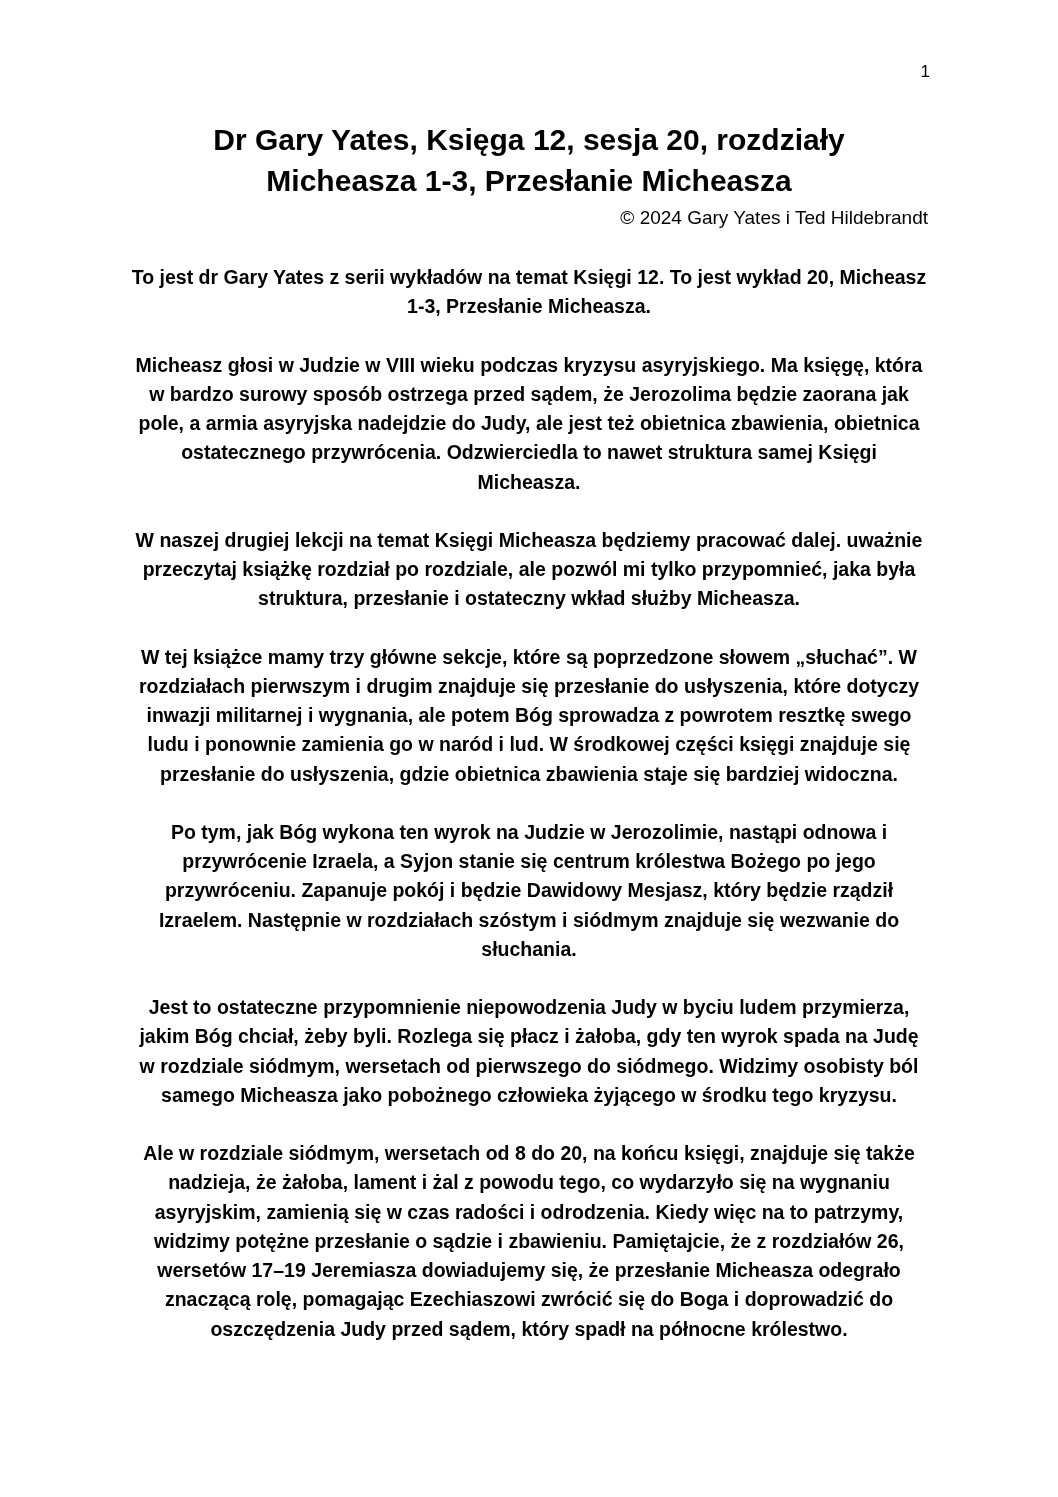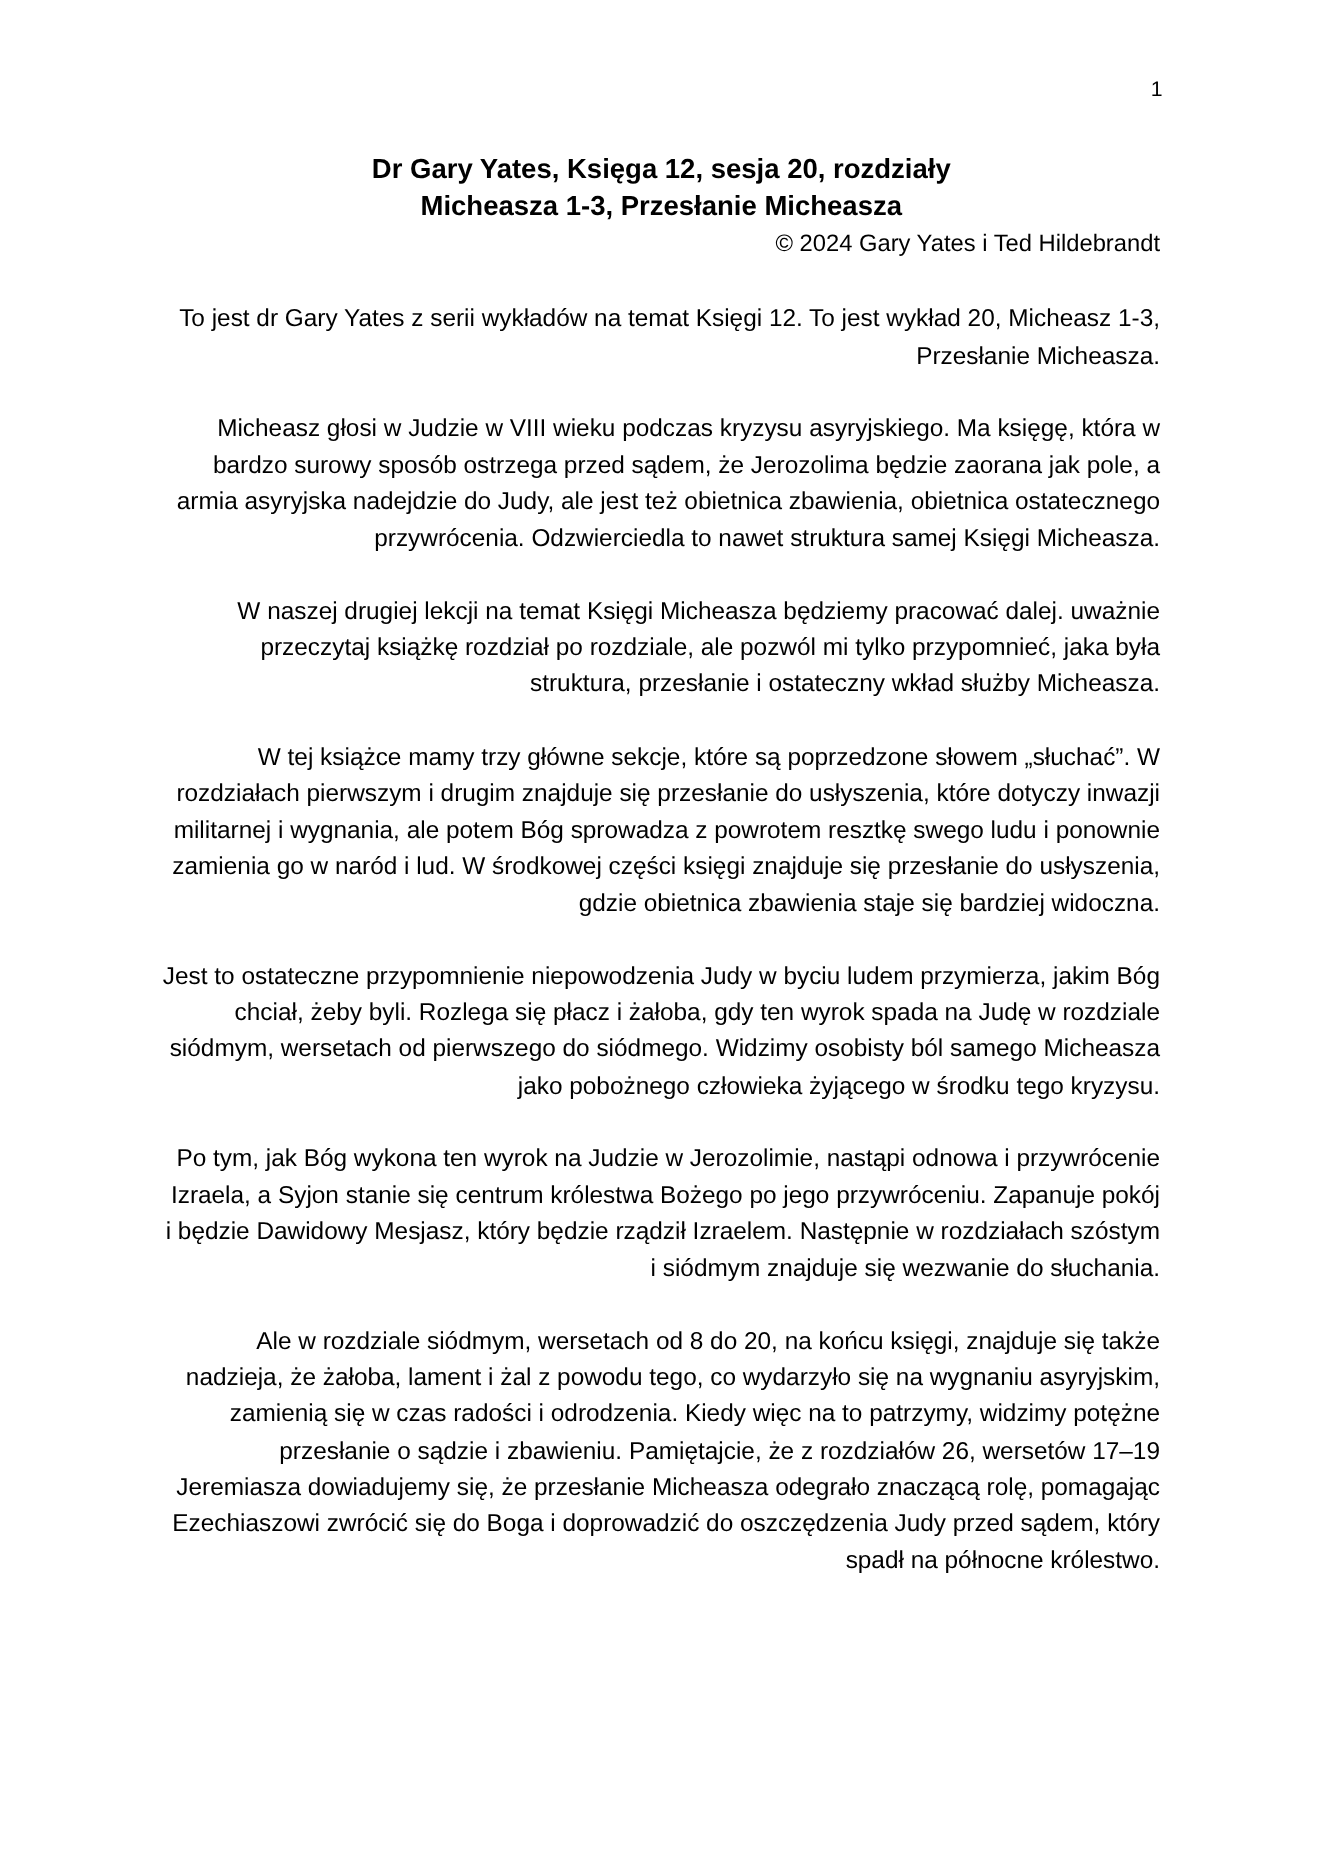--- a/index.html
+++ b/index.html
@@ -22,36 +22,37 @@
   .page-number {
     position: absolute;
     top: 62px;
     right: 128px;
     font-size: 17px;
     color: #000000;
   }
   .doc-title {
     margin: 0 0 6px 0;
     text-align: center;
-    font-size: 22px;
+    font-size: 30px;
     line-height: 1.35;
     font-weight: bold;
     letter-spacing: 0;
   }
   .doc-subtitle {
     margin: 0 0 34px 0;
     text-align: right;
     font-size: 19px;
     font-weight: normal;
   }
   .body-text p {
     margin: 0 0 29px 0;
     font-size: 19.5px;
     line-height: 1.5;
-    text-align: right;
+    text-align: center;
+    font-weight: bold;
   }
 </style>
 </head>
 <body>
 
 <div class="page">
 
   <div class="page-number">1</div>
 
   <h1 class="doc-title">
@@ -59,18 +60,18 @@
     <span>Micheasza 1-3, Przesłanie Micheasza</span>
   </h1>
 
   <div class="doc-subtitle">© 2024 Gary Yates i Ted Hildebrandt</div>
 
   <div class="body-text">
       <p>To jest dr Gary Yates z serii wykładów na temat Księgi 12. To jest wykład 20, Micheasz 1-3, Przesłanie Micheasza.</p>
       <p>Micheasz głosi w Judzie w VIII wieku podczas kryzysu asyryjskiego. Ma księgę, która w bardzo surowy sposób ostrzega przed sądem, że Jerozolima będzie zaorana jak pole, a armia asyryjska nadejdzie do Judy, ale jest też obietnica zbawienia, obietnica ostatecznego przywrócenia. Odzwierciedla to nawet struktura samej Księgi Micheasza.</p>
       <p>W naszej drugiej lekcji na temat Księgi Micheasza będziemy pracować dalej. uważnie przeczytaj książkę rozdział po rozdziale, ale pozwól mi tylko przypomnieć, jaka była struktura, przesłanie i ostateczny wkład służby Micheasza.</p>
       <p>W tej książce mamy trzy główne sekcje, które są poprzedzone słowem „słuchać”. W rozdziałach pierwszym i drugim znajduje się przesłanie do usłyszenia, które dotyczy inwazji militarnej i wygnania, ale potem Bóg sprowadza z powrotem resztkę swego ludu i ponownie zamienia go w naród i lud. W środkowej części księgi znajduje się przesłanie do usłyszenia, gdzie obietnica zbawienia staje się bardziej widoczna.</p>
+      <p>Po tym, jak Bóg wykona ten wyrok na Judzie w Jerozolimie, nastąpi odnowa i przywrócenie Izraela, a Syjon stanie się centrum królestwa Bożego po jego przywróceniu. Zapanuje pokój i będzie Dawidowy Mesjasz, który będzie rządził Izraelem. Następnie w rozdziałach szóstym i siódmym znajduje się wezwanie do słuchania.</p>
       <p>Jest to ostateczne przypomnienie niepowodzenia Judy w byciu ludem przymierza, jakim Bóg chciał, żeby byli. Rozlega się płacz i żałoba, gdy ten wyrok spada na Judę w rozdziale siódmym, wersetach od pierwszego do siódmego. Widzimy osobisty ból samego Micheasza jako pobożnego człowieka żyjącego w środku tego kryzysu.</p>
-      <p>Po tym, jak Bóg wykona ten wyrok na Judzie w Jerozolimie, nastąpi odnowa i przywrócenie Izraela, a Syjon stanie się centrum królestwa Bożego po jego przywróceniu. Zapanuje pokój i będzie Dawidowy Mesjasz, który będzie rządził Izraelem. Następnie w rozdziałach szóstym i siódmym znajduje się wezwanie do słuchania.</p>
       <p>Ale w rozdziale siódmym, wersetach od 8 do 20, na końcu księgi, znajduje się także nadzieja, że żałoba, lament i żal z powodu tego, co wydarzyło się na wygnaniu asyryjskim, zamienią się w czas radości i odrodzenia. Kiedy więc na to patrzymy, widzimy potężne przesłanie o sądzie i zbawieniu. Pamiętajcie, że z rozdziałów 26, wersetów 17–19 Jeremiasza dowiadujemy się, że przesłanie Micheasza odegrało znaczącą rolę, pomagając Ezechiaszowi zwrócić się do Boga i doprowadzić do oszczędzenia Judy przed sądem, który spadł na północne królestwo.</p>
     </div>
 
 </div>
 
 </body></html>

